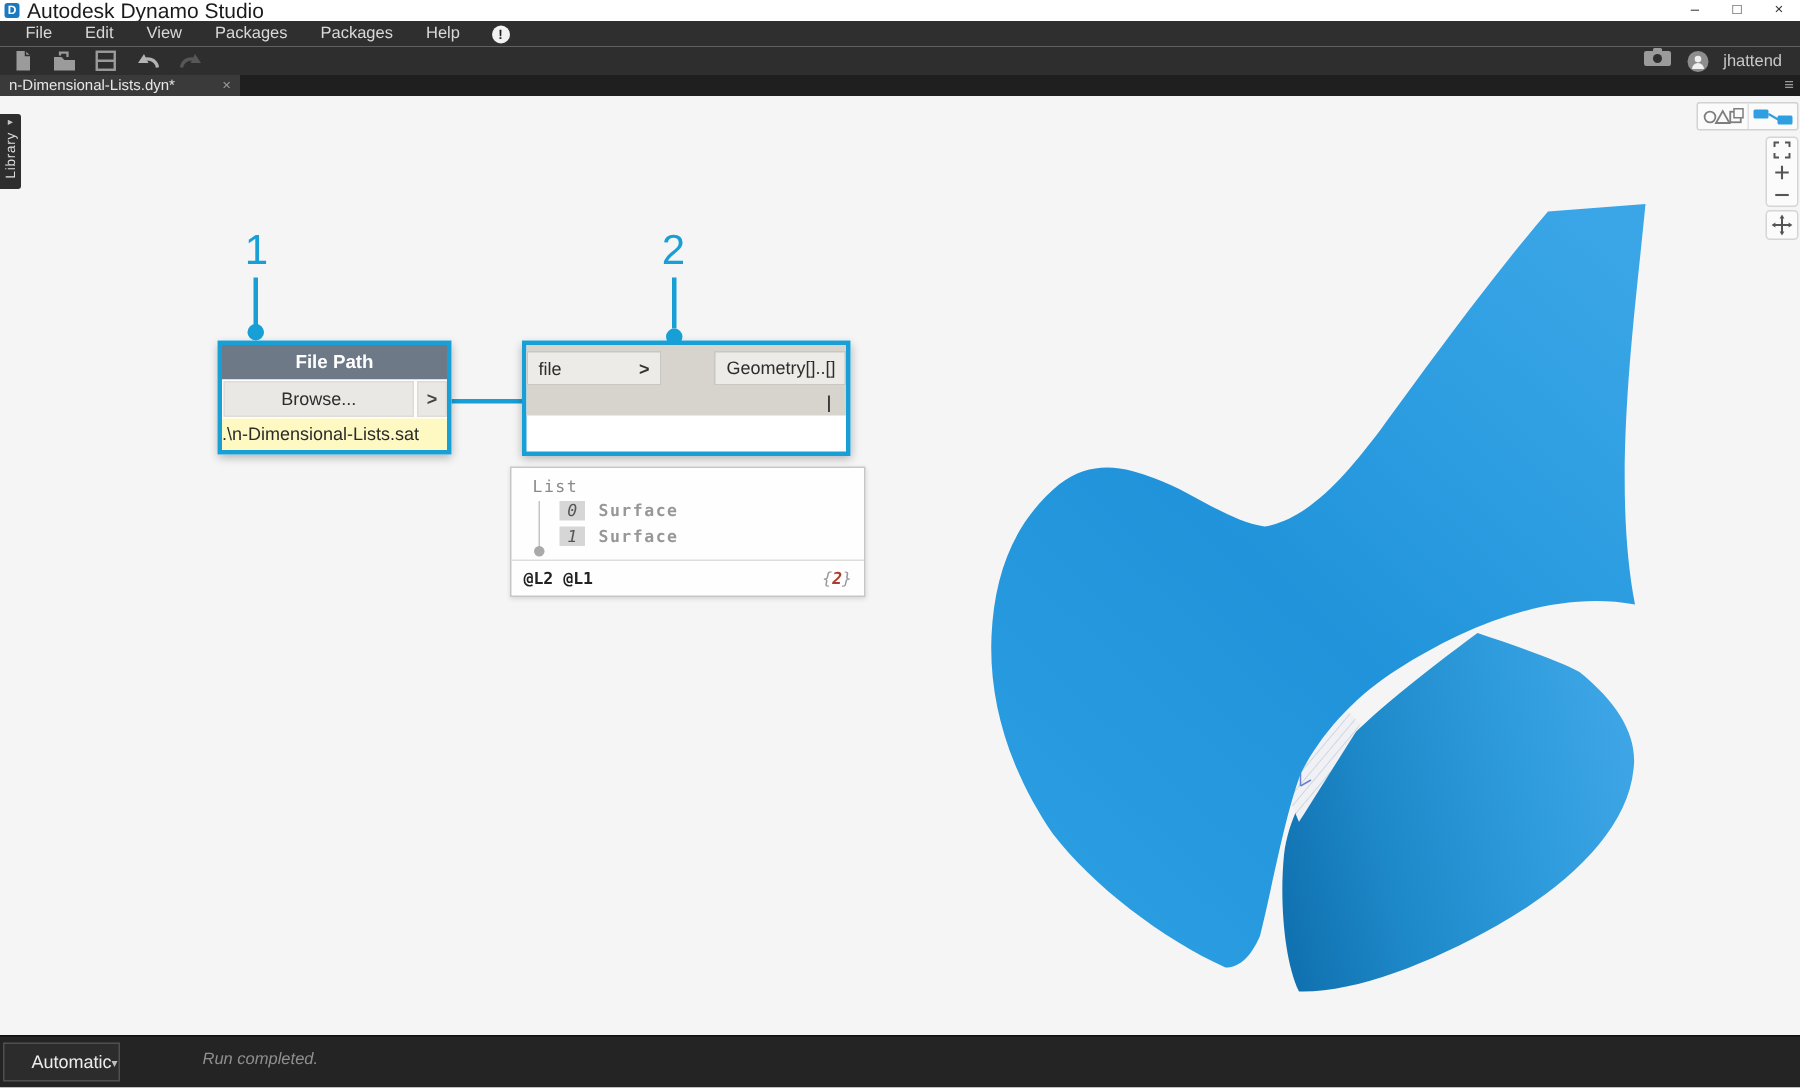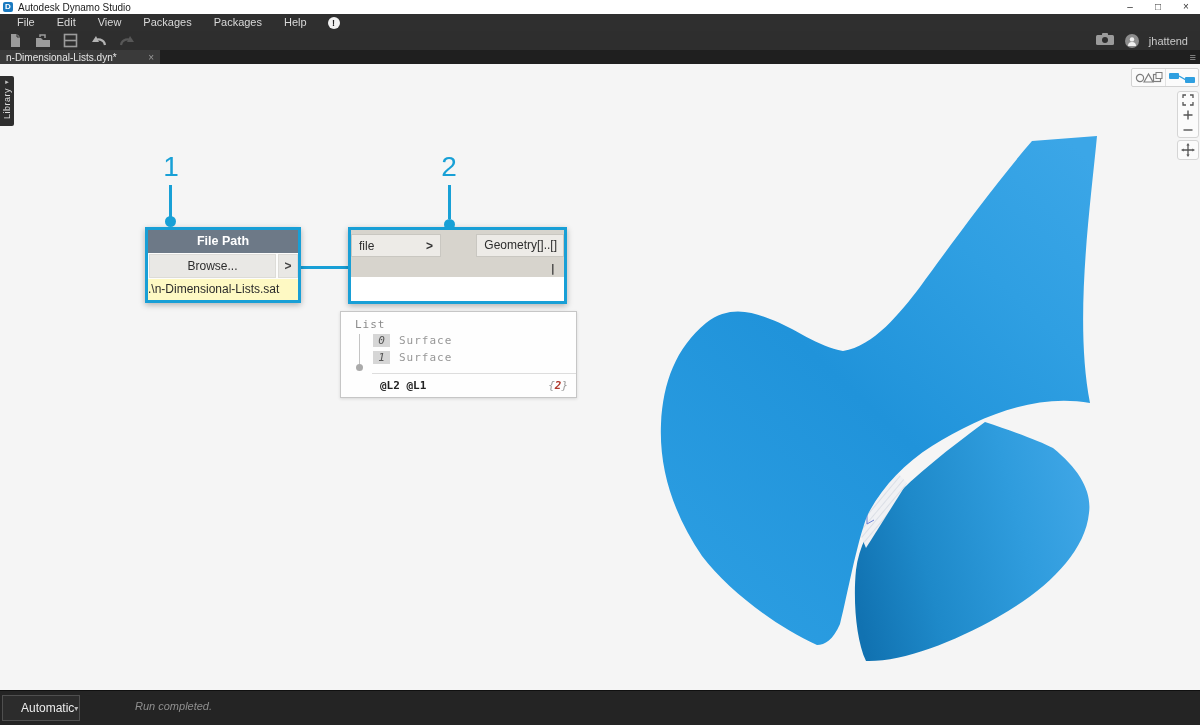--- a/index.html
+++ b/index.html
@@ -2,21 +2,21 @@
 <html><head>
 <meta charset="utf-8">
 <style>
   * { margin:0; padding:0; box-sizing:border-box; }
   html,body { width:1200px; height:725px; }
   body { font-family:"Liberation Sans", sans-serif; background:#f5f5f5; position:relative; overflow:hidden; }
 
   
   .titlebar { position:absolute; top:0; left:0; width:1200px; height:14px; background:#ffffff; display:flex; align-items:center; padding-left:3px; z-index:10; }
   .dlogo { width:10px; height:10px; background:#1a7ac0; color:#fff; border-radius:2px; font-size:8px; font-weight:bold; line-height:10px; text-align:center; }
-  .wtitle { font-size:10px; color:#1a1a1a; margin-left:5px; }
+  .wtitle { font-size:14px; color:#1a1a1a; margin-left:5px; }
   .wcontrols { margin-left:auto; display:flex; }
   .wbtn { width:28px; height:14px; text-align:center; font-size:10px; line-height:13px; color:#333; cursor:default; }
 
   .menubar { position:absolute; top:14px; left:0; width:1200px; height:17px; background:#2f2f2f; display:flex; align-items:center; padding-left:6px; z-index:10; }
   .menuitem { color:#d9d9d9; font-size:11px; padding:0 11px; line-height:17px; }
   .alerticon { width:12px; height:12px; border-radius:50%; background:#f2f2f2; color:#222; font-size:9px; font-weight:bold; text-align:center; line-height:12px; margin-left:10px; }
 
   .toolbar { position:absolute; top:31px; left:0; width:1200px; height:19px; background:#2e2e2e; display:flex; align-items:center; padding:0 8px; z-index:10; }
   .tbicon { margin-right:12px; display:flex; align-items:center; }
   .tbright { margin-left:auto; display:flex; align-items:center; gap:10px; }
@@ -71,22 +71,22 @@
   .gi-lacing { position:absolute; right:8px; bottom:2px; font-size:11px; font-weight:bold; color:#333; font-family:"DejaVu Sans Mono", monospace; }
 
   
   .bubble { position:absolute; left:340px; top:248px; width:237px; background:#fefefe; border:1px solid #c6c6c6; box-shadow:0 1px 3px rgba(0,0,0,.12); z-index:2; font-family:"DejaVu Sans Mono", monospace; }
   .bub-list { padding:6px 8px 8px 14px; position:relative; }
   .bub-root { font-size:11px; color:#8a8a8a; letter-spacing:1px; }
   .bub-tree { position:absolute; left:18px; top:22px; width:1px; height:32px; background:#c4c4c4; }
   .bub-treedot { position:absolute; left:15px; top:52px; width:7px; height:7px; border-radius:50%; background:#aaa; }
   .bub-row { margin:2px 0 0 18px; height:15px; display:flex; align-items:center; }
   .bub-idx { display:inline-block; min-width:17px; text-align:center; background:#d6d6d6; color:#555; font-style:italic; font-size:11px; margin-right:9px; }
-  .bub-val { font-size:11px; color:#979797; letter-spacing:1px; }
-  .bub-footer { border-top:1px solid #ddd; padding:5px 8px; display:flex; align-items:center;margin-left:31px; }
+  .bub-val { font-size:11px; color:#979797; letter-spacing:1px;font-weight:bold; }
+  .bub-footer { border-top:1px solid #ddd; padding:5px 8px; display:flex; align-items:center; }
   .bub-levels { font-size:11px; font-weight:bold; color:#222; }
   .bub-count { margin-left:auto; font-size:11px; font-style:italic; }
   .bub-brace { color:#999; }
   .bub-num { color:#b03a2e; font-weight:bold; }
 
   
   .statusbar { position:absolute; top:690px; left:0; width:1200px; height:35px; background:#242424; border-top:1px solid #101010; z-index:10; }
   .runmode { position:absolute; left:2px; top:4px; width:78px; height:26px; background:#2c2c2c; border:1px solid #4f4f4f; color:#ececec; font-size:12px; display:flex; align-items:center; padding:0 18px; }
   .runcaret { margin-left:auto; font-size:8px; color:#bdbdbd; }
   .statustext { position:absolute; left:135px; top:9px; color:#8f8f8f; font-size:11px; font-style:italic; }

